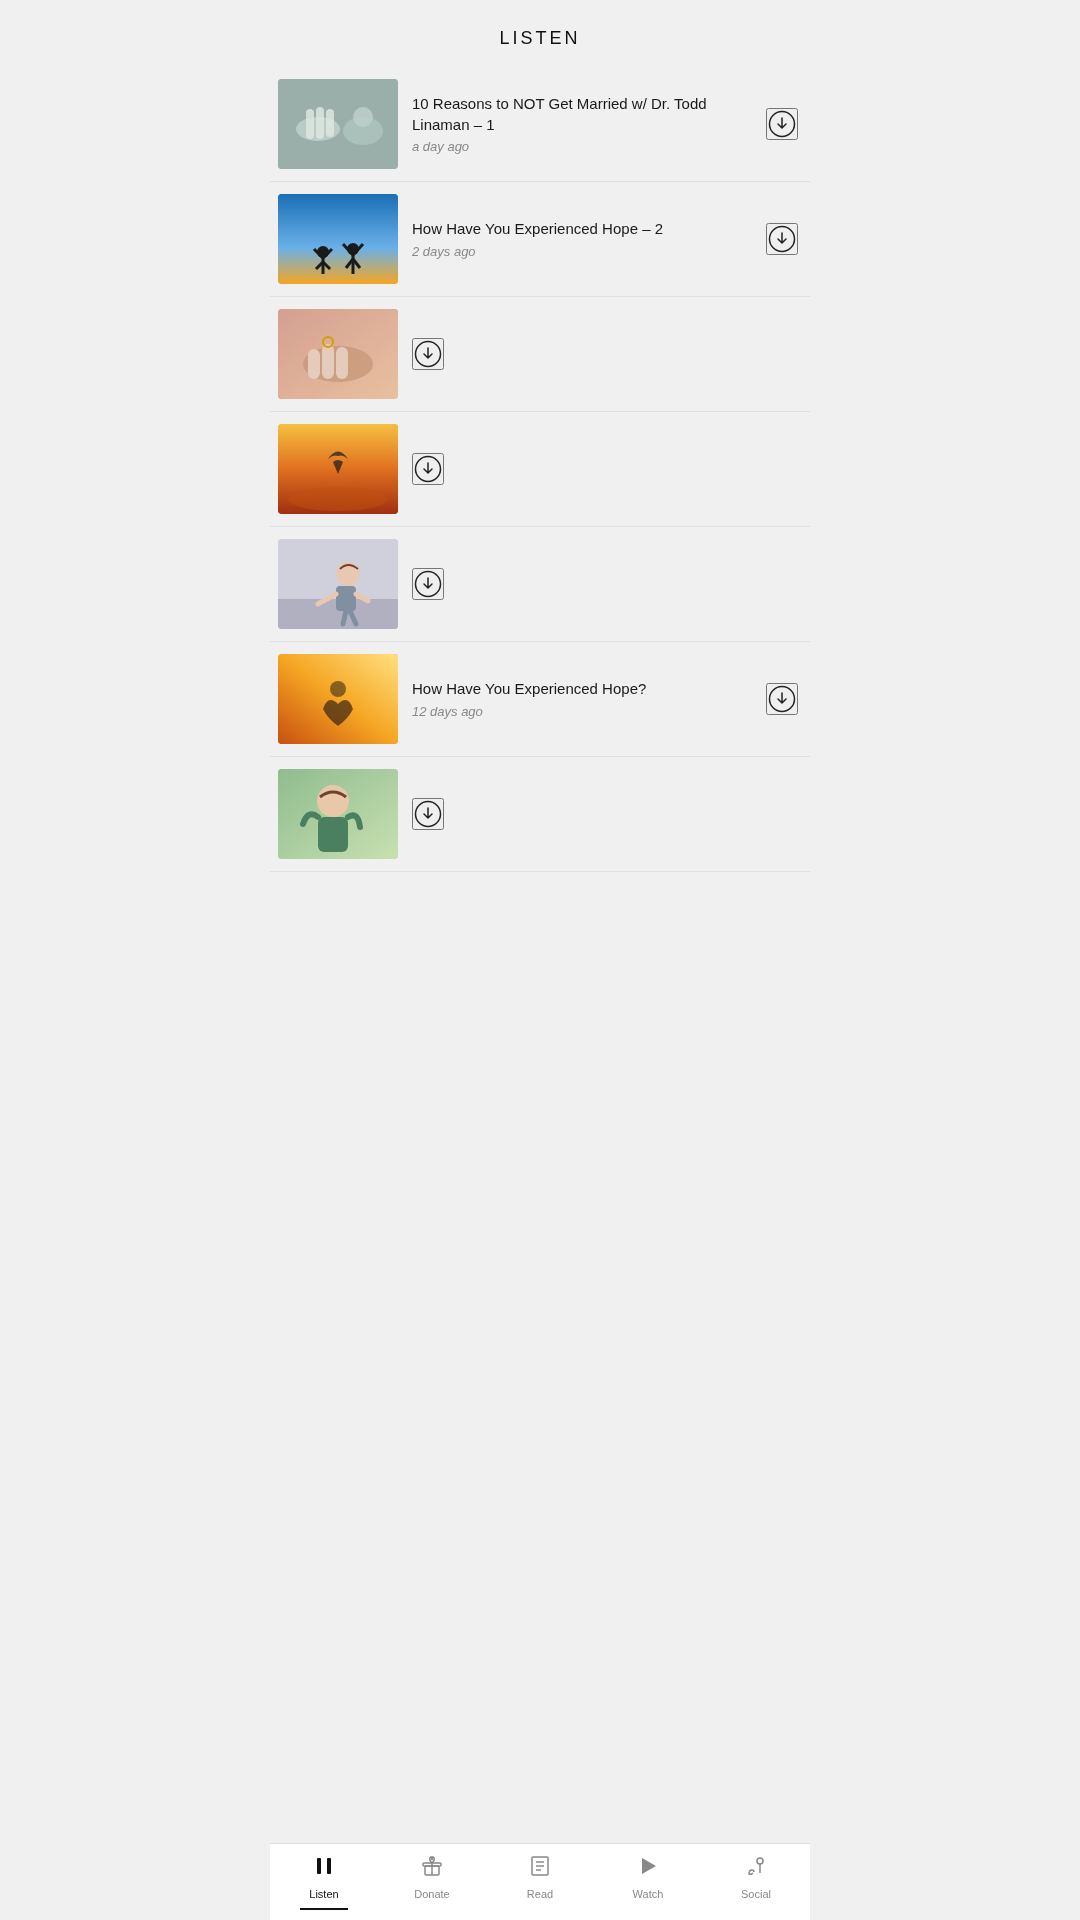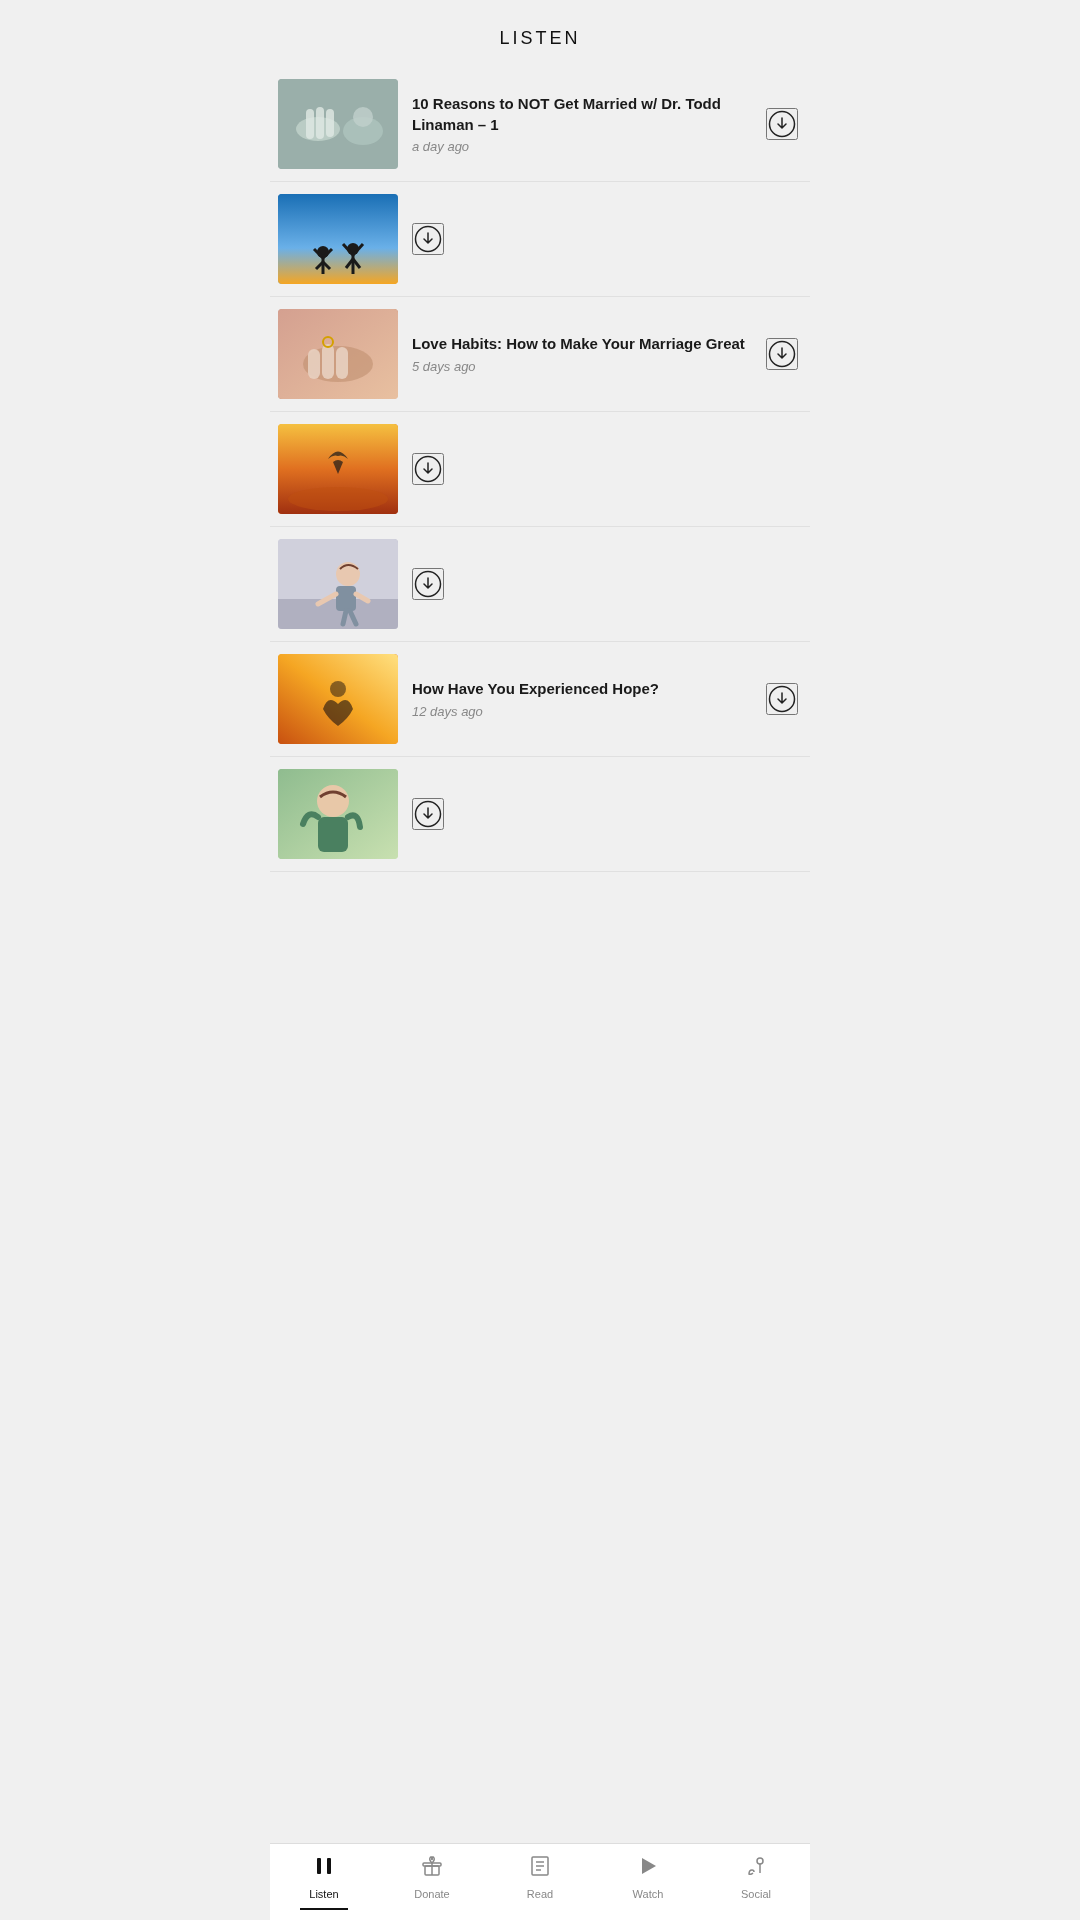--- a/index.html
+++ b/index.html
@@ -53,21 +53,21 @@
       position: relative;
     }
 
     .episode-info {
       flex: 1;
       min-width: 0;
     }
 
     .episode-title {
       font-size: 15px;
-      font-weight: 700;
+      font-weight: 400;
       color: #1a1a1a;
       line-height: 1.35;
       margin-bottom: 4px;
     }
 
     .episode-time {
       font-size: 13px;
       color: #888;
       font-style: italic;
     }
@@ -206,20 +206,24 @@
     <line x1="45" y1="64" x2="36" y2="55" stroke="#1a1a1a" stroke-width="3"></line>
     <line x1="45" y1="64" x2="54" y2="55" stroke="#1a1a1a" stroke-width="3"></line>
     <circle cx="75" cy="55" r="6" fill="#1a1a1a"></circle>
     <line x1="75" y1="61" x2="75" y2="80" stroke="#1a1a1a" stroke-width="3"></line>
     <line x1="75" y1="65" x2="68" y2="74" stroke="#1a1a1a" stroke-width="3"></line>
     <line x1="75" y1="65" x2="82" y2="74" stroke="#1a1a1a" stroke-width="3"></line>
     <line x1="75" y1="61" x2="65" y2="50" stroke="#1a1a1a" stroke-width="3"></line>
     <line x1="75" y1="61" x2="85" y2="50" stroke="#1a1a1a" stroke-width="3"></line>
   </svg>
     </div>
+    <div class="episode-info">
+      <div class="episode-title">How Have You Experienced Hope – 2</div>
+      <div class="episode-time">2 days ago</div>
+    </div>
     <button class="download-btn" aria-label="Download">
       <svg class="download-icon" viewBox="0 0 28 28" fill="none" xmlns="http://www.w3.org/2000/svg">
         <circle cx="14" cy="14" r="12.5" stroke="#222" stroke-width="1.5"></circle>
         <path d="M14 8 L14 17 M10 14 L14 18 L18 14" stroke="#222" stroke-width="1.5" stroke-linecap="round" stroke-linejoin="round"></path>
       </svg>
     </button>
   </li>
     <li class="episode-item">
     <div class="episode-thumbnail thumb-3">
       <svg viewBox="0 0 120 90" width="120" height="90" xmlns="http://www.w3.org/2000/svg">
@@ -229,24 +233,20 @@
               <stop offset="100%" stop-color="#e8c0a0"></stop>
             </linearGradient>
           </defs>
     <rect width="120" height="90" fill="url(#g3)"></rect>
     <ellipse cx="60" cy="55" rx="35" ry="18" fill="#c09070" opacity="0.6"></ellipse>
     <rect x="30" y="40" width="12" height="30" rx="6" fill="#e8d0c0" opacity="0.9"></rect>
     <rect x="44" y="35" width="12" height="35" rx="6" fill="#e8d0c0" opacity="0.9"></rect>
     <rect x="58" y="38" width="12" height="32" rx="6" fill="#e8d0c0" opacity="0.9"></rect>
     <circle cx="50" cy="33" r="5" fill="none" stroke="#d4a000" stroke-width="2"></circle>
   </svg>
-    </div>
-    <div class="episode-info">
-      <div class="episode-title">Love Habits: How to Make Your Marriage Great</div>
-      <div class="episode-time">5 days ago</div>
     </div>
     <button class="download-btn" aria-label="Download">
       <svg class="download-icon" viewBox="0 0 28 28" fill="none" xmlns="http://www.w3.org/2000/svg">
         <circle cx="14" cy="14" r="12.5" stroke="#222" stroke-width="1.5"></circle>
         <path d="M14 8 L14 17 M10 14 L14 18 L18 14" stroke="#222" stroke-width="1.5" stroke-linecap="round" stroke-linejoin="round"></path>
       </svg>
     </button>
   </li>
     <li class="episode-item">
     <div class="episode-thumbnail thumb-4">

